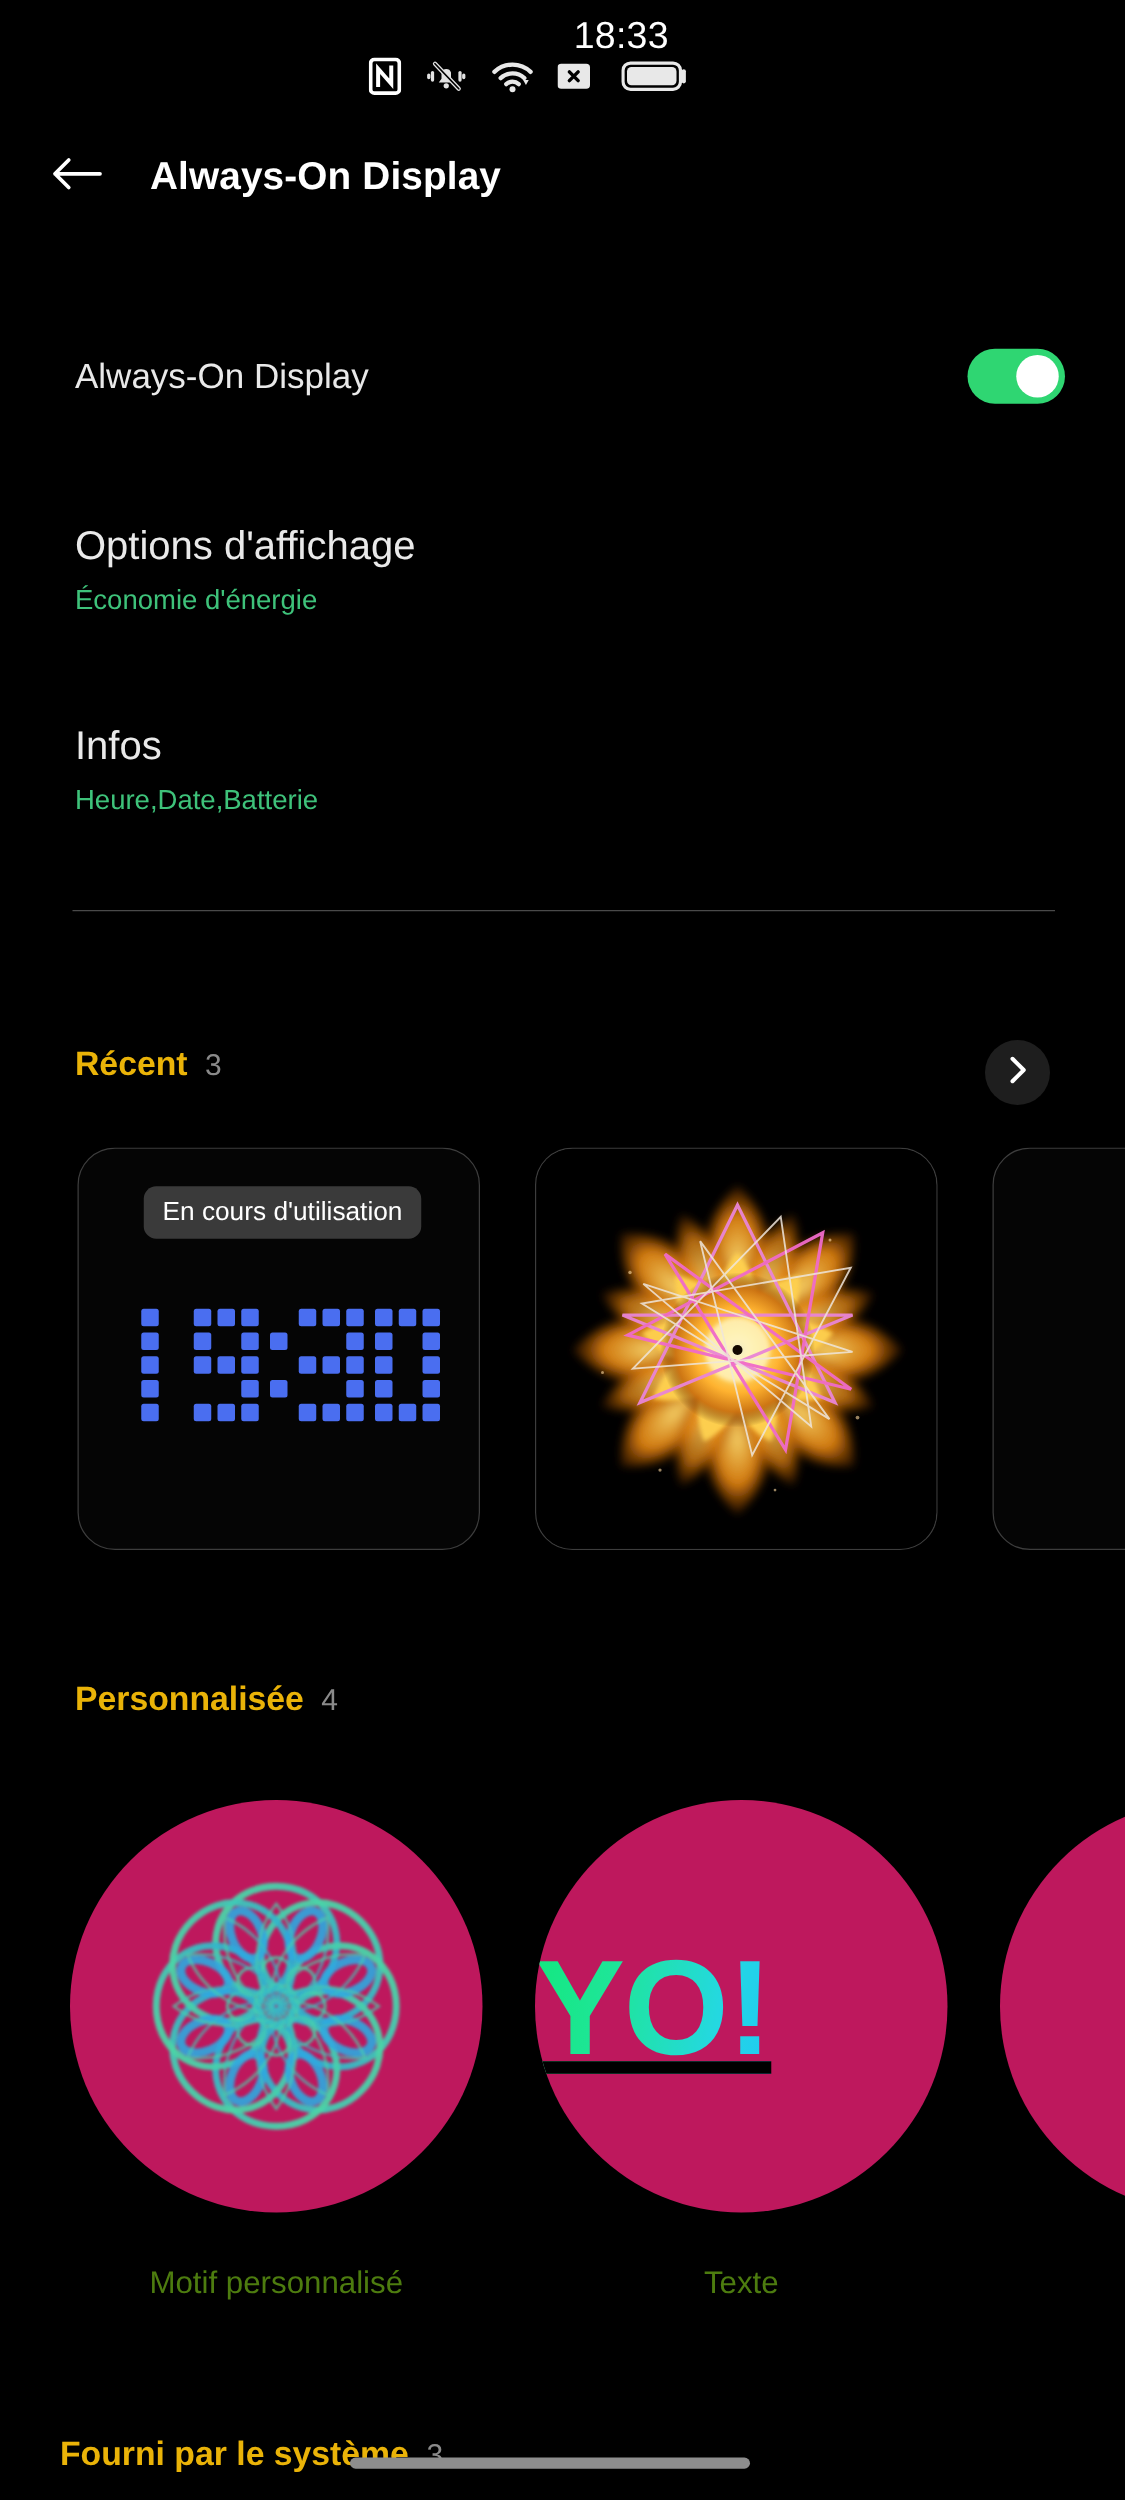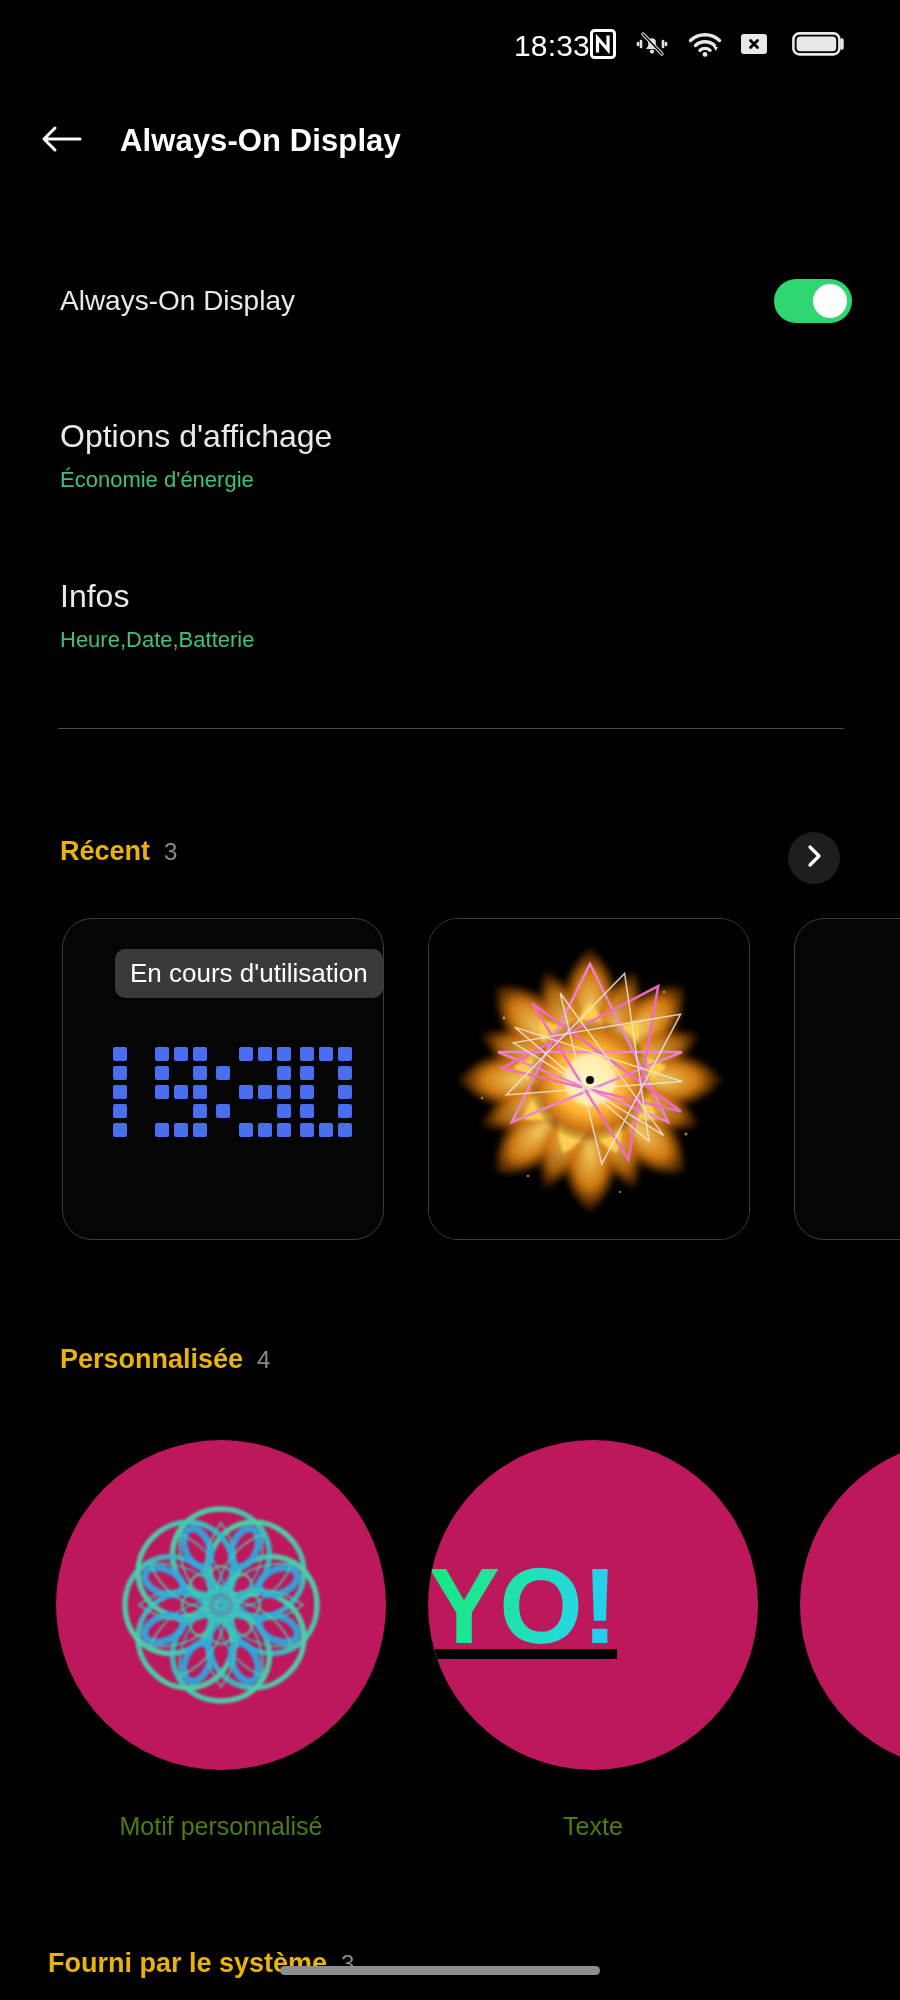--- a/index.html
+++ b/index.html
@@ -7,22 +7,23 @@
     width:900px; height:2000px;
     background:#000; overflow:hidden;
     font-family:"Liberation Sans", sans-serif;
     -webkit-font-smoothing:antialiased;
   }
   .screen { position:relative; width:900px; height:2000px; background:#000; }
 
   
   .statusbar {
     position:absolute; top:0; left:0; width:900px; height:92px;
-    display:flex; align-items:center; justify-content:flex-end;
+    display:flex; align-items:center; justify-content:center;
     padding:0 44px 0 0;
+    flex-direction:column;
   }
   .sb-time {
     color:#fff; font-size:30px; font-weight:500; letter-spacing:.2px;
     margin-left:138px;
   }
   .sb-icons { display:flex; align-items:center; gap:19px; margin-right:10px; }
   .sb-ico { display:block; }
 
   
   .header {
@@ -80,21 +81,21 @@
     position:absolute; left:0; top:918px; width:900px; height:330px;
     display:flex; gap:44px; padding-left:62px; overflow:hidden;
   }
   .rcard {
     flex:0 0 auto; width:322px; height:322px; border-radius:30px;
     border:1px solid #3d3d3d; background:#050505; position:relative;
     overflow:hidden;
   }
   .badge {
     position:absolute; top:30px; left:52px;
-    background:#3a3a3a; color:#fff; font-size:26px;
+    background:#3a3a3a; color:#fff; font-size:21px;
     padding:9px 15px; border-radius:10px; white-space:nowrap;
   }
   .dotclock {
     position:absolute; left:0; right:0; top:128px;
     display:flex; justify-content:center; gap:9px;
   }
   .dglyph { display:grid; grid-template-columns:repeat(3,14px); grid-auto-rows:14px; gap:5px; }
   .dglyph.colon { grid-template-columns:repeat(1,14px); align-content:center; }
   .dpx { width:14px; height:14px; background:#4a6ef0; border-radius:2px; }
   .dpx.off { background:transparent; }

